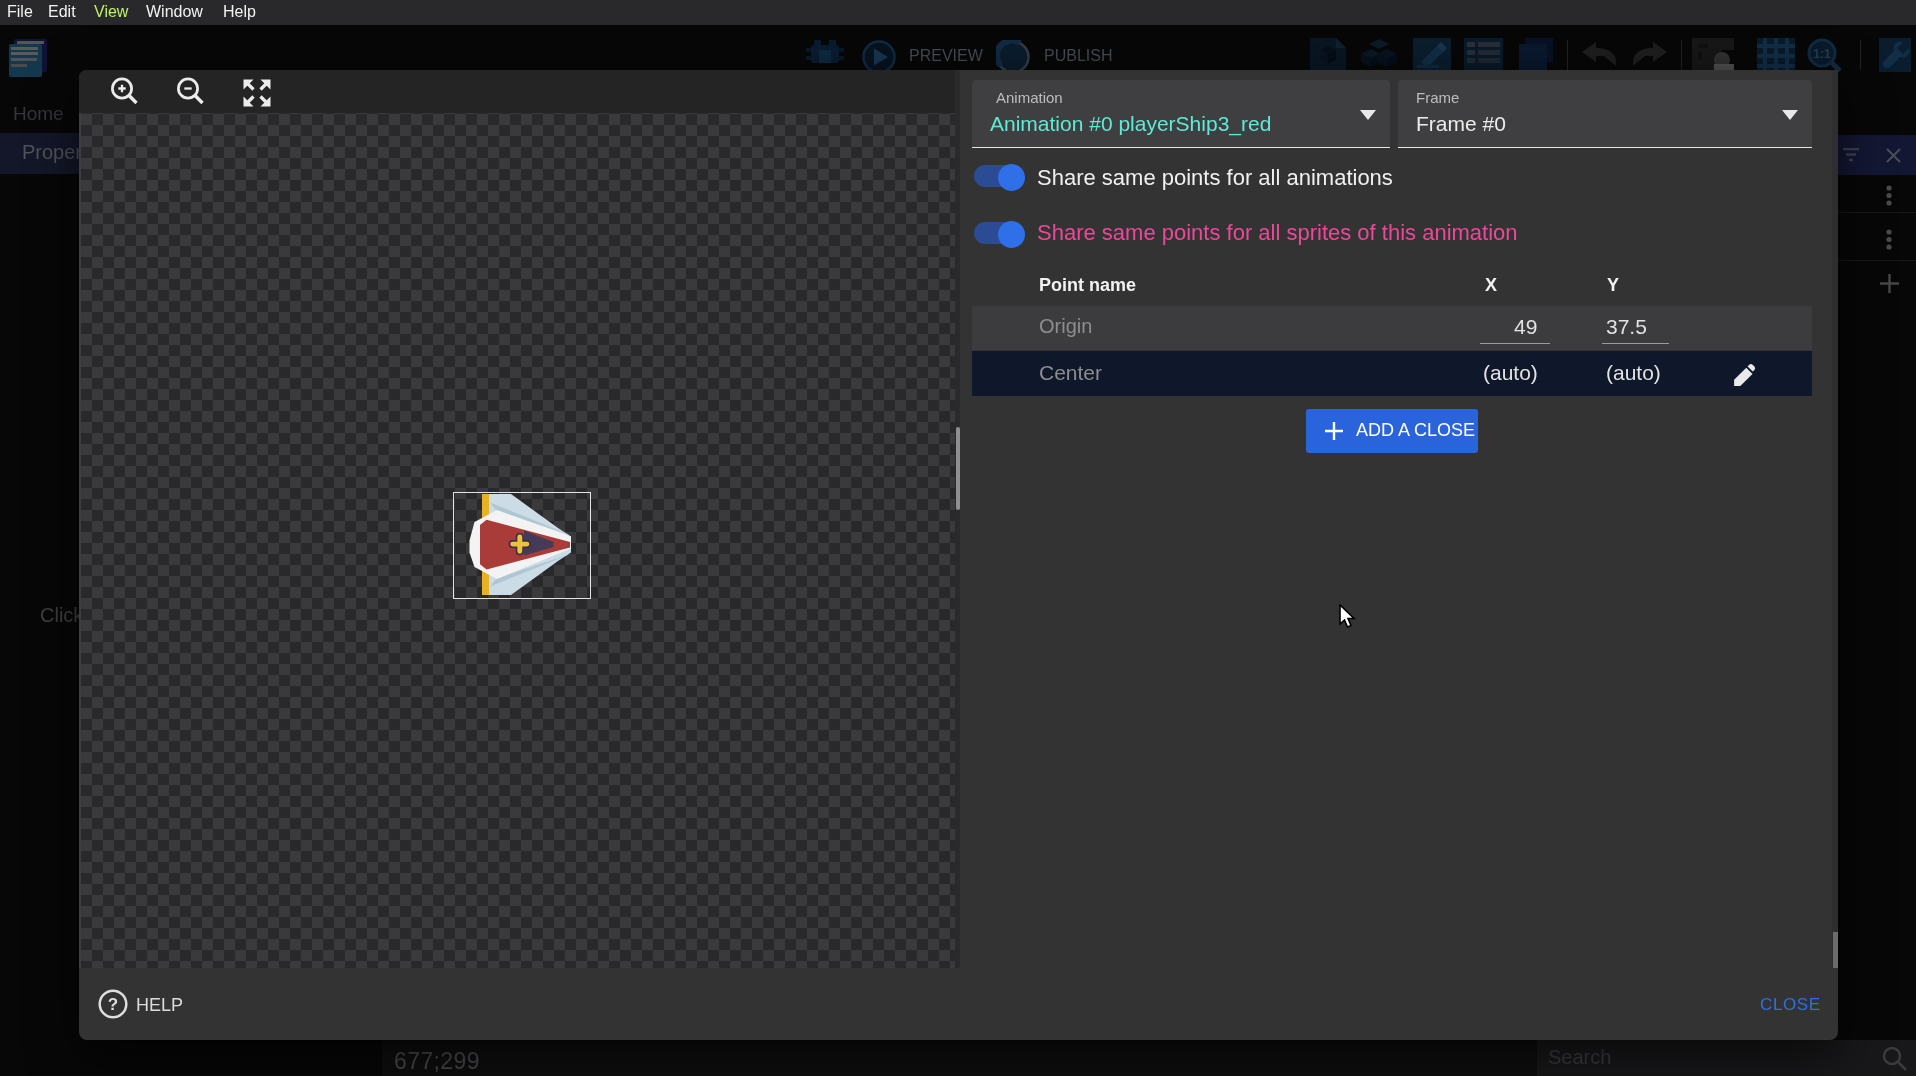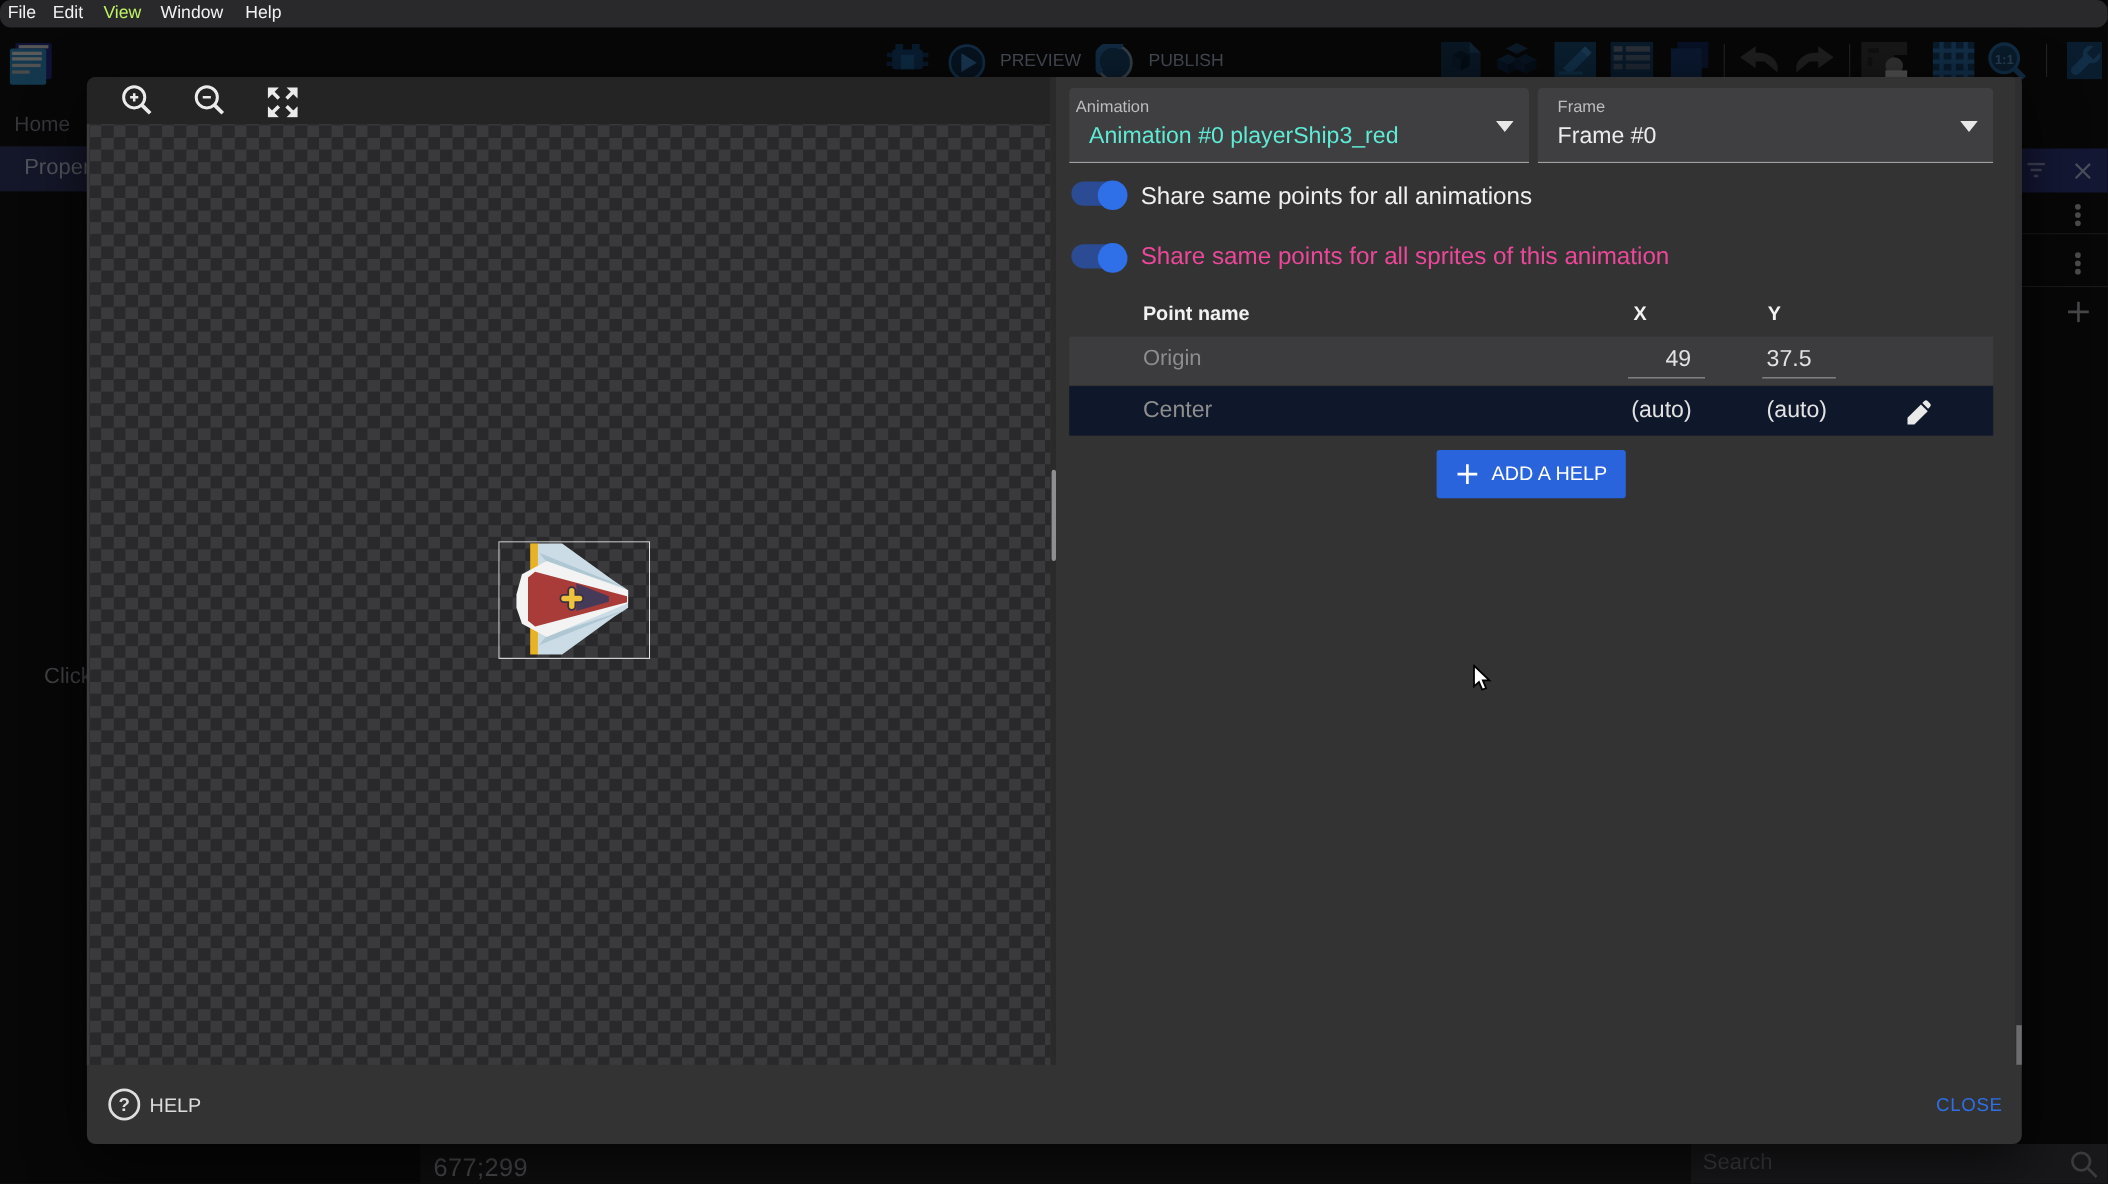--- a/index.html
+++ b/index.html
@@ -4,21 +4,21 @@
 <style>
   html,body{margin:0;padding:0;width:1916px;height:1076px;background:#070708;overflow:hidden;
     font-family:"Liberation Sans",sans-serif;}
   .a{position:absolute;}
   .txt{white-space:nowrap;}
   .dim{filter:brightness(0.58);}
 </style>
 </head>
 <body>
 
-<div class="a" style="left:0;top:0;width:1916px;height:25px;background:#29292b;border-radius:10px;">
+<div class="a" style="left:0;top:0;width:1916px;height:25px;background:#29292b;">
   <span class="a txt" style="left:7px;top:3px;font-size:16px;color:#f2f2f2;">File</span>
   <span class="a txt" style="left:48px;top:3px;font-size:16px;color:#f2f2f2;">Edit</span>
   <span class="a txt" style="left:94px;top:3px;font-size:16px;color:#bef264;">View</span>
   <span class="a txt" style="left:146px;top:3px;font-size:16px;color:#f2f2f2;">Window</span>
   <span class="a txt" style="left:223px;top:3px;font-size:16px;color:#f2f2f2;">Help</span>
 </div>
 
 <div class="a" style="left:14px;top:39px;width:33px;height:33px;background:#101336;border-radius:2px;"></div>
 <div class="a" style="left:17px;top:41px;width:27px;height:3px;background:#555;"></div>
 <div class="a" style="left:9px;top:44px;width:33px;height:33px;background:#14384e;border-radius:2px;"></div>
@@ -200,21 +200,21 @@
     <polygon points="27,33 33.5,27.8 117,50 117,55.5 33.5,77.5 27,72.3" fill="#a93b38"></polygon>
     <polygon points="71,38.5 100.5,50 100.5,55 71,63.5" fill="#453a58"></polygon>
     <rect x="0.5" y="0.5" width="137" height="106" fill="none" stroke="#e2e2e2" stroke-width="1"></rect>
     <g stroke-linecap="round">
       <path d="M66.8 45 V59.2 M59.7 52.1 H73.9" stroke="#3a3148" stroke-width="8.2"></path>
       <path d="M66.8 45 V59.2 M59.7 52.1 H73.9" stroke="#efc23c" stroke-width="4.9"></path>
     </g>
   </svg>
 
   <div class="a" style="left:893px;top:10px;width:418px;height:67px;background:#3f3f41;border-radius:4px 4px 0 0;border-bottom:1.5px solid #e6e6e6;">
-    <span class="a txt" style="left:6px;top:9px;font-size:15px;color:#bdbdbd;">Animation</span>
+    <span class="a txt" style="left:24px;top:9px;font-size:15px;color:#bdbdbd;">Animation</span>
     <span class="a txt" style="left:18px;top:32px;font-size:21px;color:#5eead4;">Animation #0 playerShip3_red</span>
     <svg class="a" style="left:388px;top:30px;" width="16" height="10" viewBox="0 0 16 10">
         <path d="M0 0 H16 L8 10 Z" fill="#e8e8e8"></path>
       </svg>
   </div>
 
   <div class="a" style="left:1319px;top:10px;width:414px;height:67px;background:#3f3f41;border-radius:4px 4px 0 0;border-bottom:1.5px solid #e6e6e6;">
     <span class="a txt" style="left:18px;top:9px;font-size:15px;color:#bdbdbd;">Frame</span>
     <span class="a txt" style="left:18px;top:32px;font-size:21px;color:#ececec;">Frame #0</span>
     <svg class="a" style="left:384px;top:30px;" width="16" height="10" viewBox="0 0 16 10">
@@ -248,21 +248,21 @@
     <svg class="a" style="left:760px;top:9px;" width="27" height="27" viewBox="0 0 27 27">
       <path d="M17.2 4.8 a2.4 2.4 0 0 1 3.4 0 l1.8 1.8 a2.4 2.4 0 0 1 0 3.4 l-1.6 1.6 L15.6 6.4 Z" fill="#e9e9e9"></path>
       <path d="M14.3 7.7 L20.5 13.9 L8.3 26 H2.1 V19.8 Z" fill="#e9e9e9"></path>
     </svg>
   </div>
 
   <div class="a" style="left:1227px;top:339px;width:172px;height:44px;background:#2a64dc;border-radius:3px;">
     <svg class="a" style="left:18px;top:12px;" width="20" height="20" viewBox="0 0 20 20">
         <path d="M10 1 V19 M1 10 H19" stroke="#fff" stroke-width="2.4"></path>
       </svg>
-    <span class="a txt" style="left:50px;top:11px;font-size:18px;color:#fff;">ADD A HELP</span>
+    <span class="a txt" style="left:50px;top:11px;font-size:18px;color:#fff;">ADD A CLOSE</span>
   </div>
 
   <div class="a" style="left:1753px;top:0px;width:6px;height:898px;background:#2e2e30;"></div>
   <div class="a" style="left:1754px;top:862px;width:5px;height:36px;background:#6c6c6e;"></div>
 
   <svg class="a" style="left:19px;top:919px;" width="30" height="30" viewBox="0 0 30 30">
     <circle cx="15" cy="15" r="13.3" fill="none" stroke="#dedede" stroke-width="2.5"></circle>
     <text x="15" y="21" font-size="17" font-weight="bold" fill="#dedede" text-anchor="middle" font-family="Liberation Sans">?</text>
   </svg>
   <span class="a txt" style="left:57px;top:925px;font-size:18px;color:#dcdcdc;">HELP</span>

